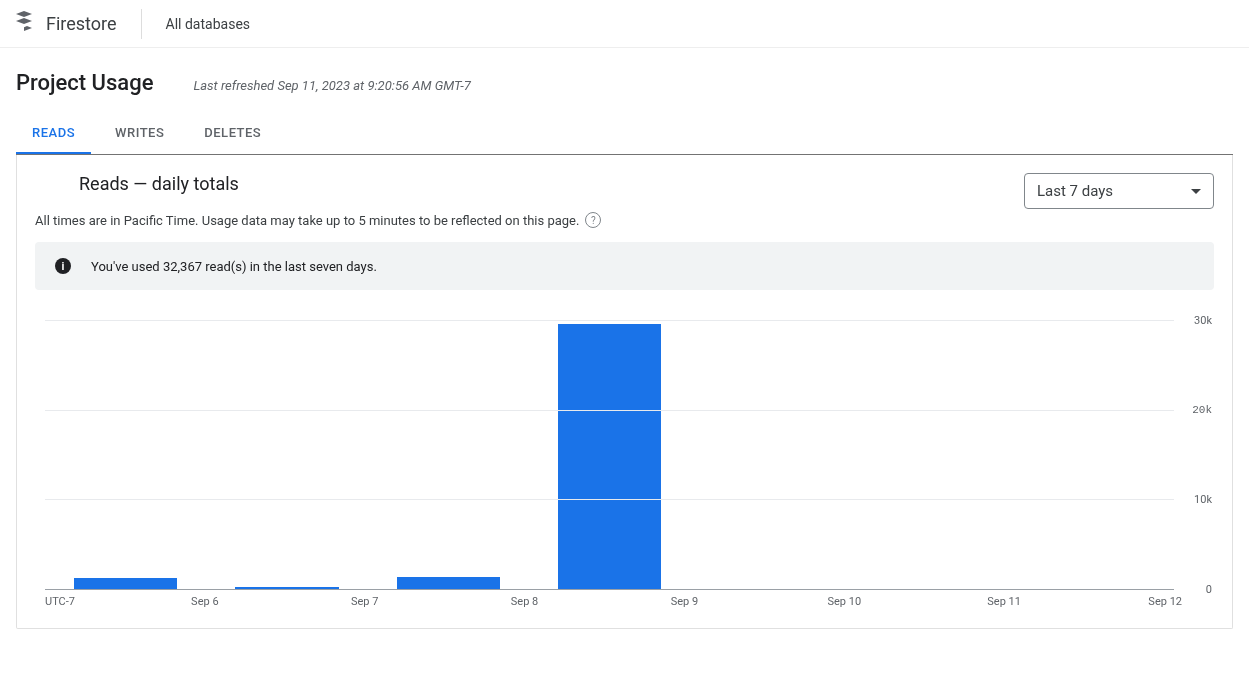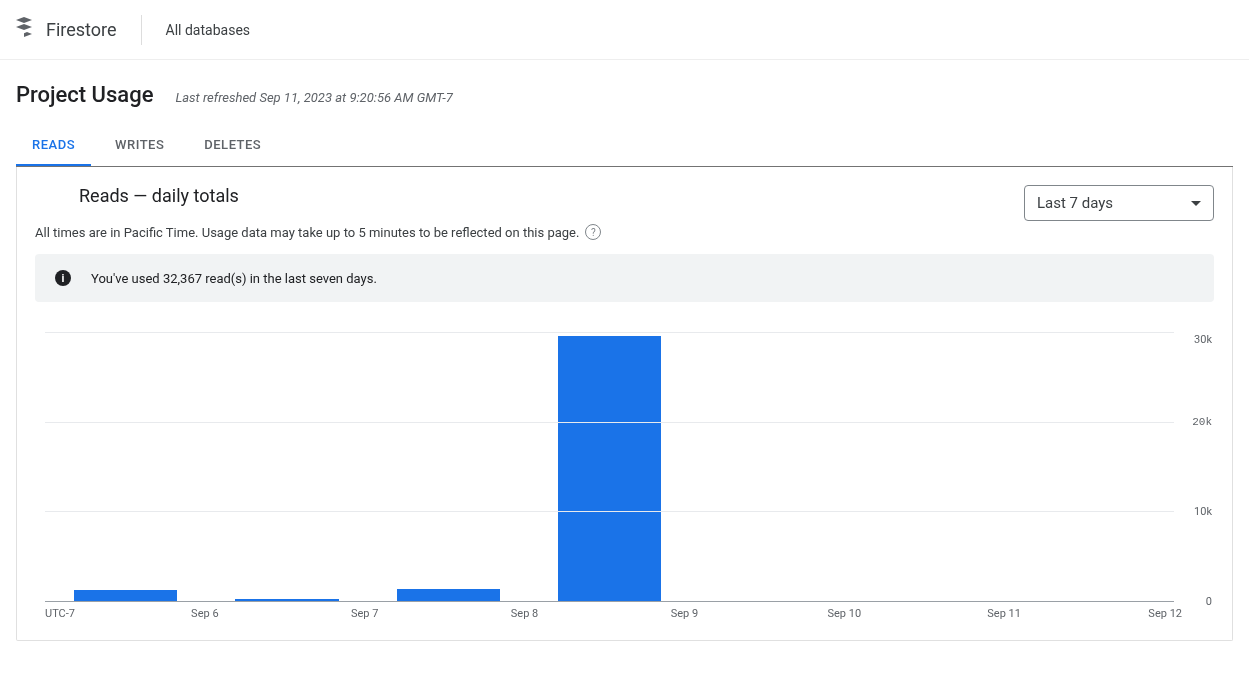--- a/index.html
+++ b/index.html
@@ -5,21 +5,21 @@
   * { box-sizing: border-box; margin: 0; padding: 0; }
   body {
     font-family: 'Google Sans', Roboto, Arial, sans-serif;
     color: #202124;
     background: #fff;
     font-size: 14px;
   }
   .topbar {
     display: flex;
     align-items: center;
-    height: 60px;
+    height: 48px;
     padding: 0 12px;
     border-bottom: 1px solid #eee;
   }
   .topbar .logo {
     display: flex;
     align-items: center;
     gap: 10px;
     padding-right: 24px;
     border-right: 1px solid #ddd;
     height: 30px;
@@ -33,21 +33,21 @@
     margin-left: 24px;
     font-size: 14px;
     color: #3c4043;
   }
   .page {
     padding: 22px 16px 0 16px;
   }
   .page-header {
     display: flex;
     align-items: baseline;
-    gap: 22px;
+    gap: 40px;
     margin-bottom: 18px;
   }
   .page-title {
     font-size: 22px;
     font-weight: 500;
   }
   .refresh {
     font-size: 13px;
     font-style: italic;
     color: #5f6368;
@@ -295,21 +295,21 @@
             <div class="bar-slot"></div>
             <div class="bar-slot"></div>
             <div class="bar-slot"></div>
           </div>
       <div class="y-tick" style="top: 100%;">0</div>
           <div class="grid-line" style="top: 66.6667%;"></div>
           <div class="y-tick" style="top: 66.6667%;">10k</div>
           <div class="grid-line" style="top: 33.3333%;"></div>
           <div class="y-tick" style="top: 33.3333%; font-family: Liberation Mono, monospace;">20k</div>
           <div class="grid-line" style="top: 0%;"></div>
-          <div class="y-tick" style="top: 0%; margin-top: 7px;">30k</div>
+          <div class="y-tick" style="top: 0%;">30k</div>
         </div>
       <div class="x-axis" id="x-axis">
           <div class="x-origin">UTC-7</div>
           <div class="x-tick-label" style="left: 14.2857%;">Sep 6</div>
           <div class="x-tick-label" style="left: 28.5714%;">Sep 7</div>
           <div class="x-tick-label" style="left: 42.8571%;">Sep 8</div>
           <div class="x-tick-label" style="left: 57.1429%;">Sep 9</div>
           <div class="x-tick-label" style="left: 71.4286%;">Sep 10</div>
           <div class="x-tick-label" style="left: 85.7143%;">Sep 11</div>
           <div class="x-end">Sep 12</div>

